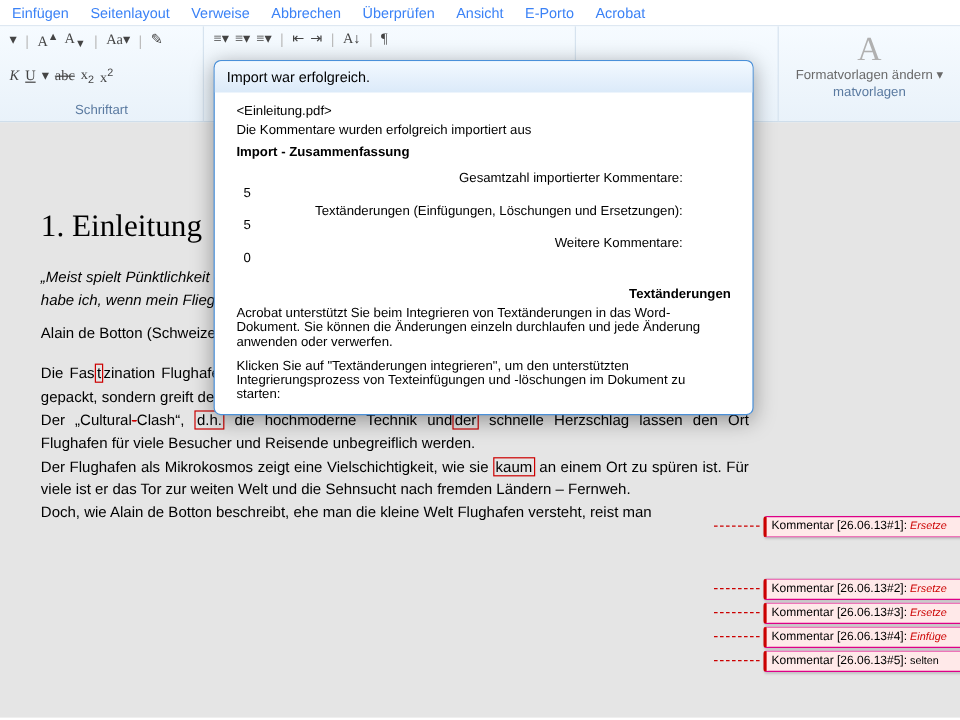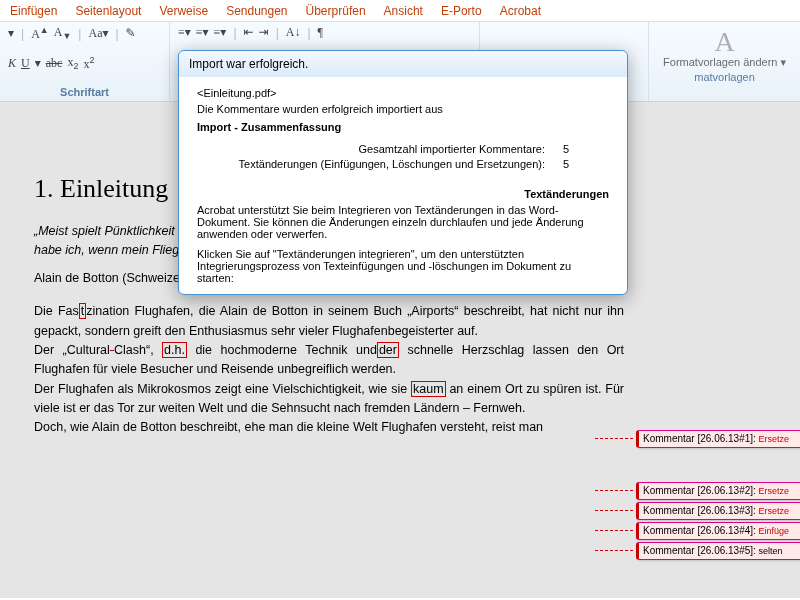--- a/index.html
+++ b/index.html
@@ -1,77 +1,77 @@
 <!DOCTYPE html>
 <html><head>
 <meta charset="utf-8">
 <style>
 * { box-sizing: border-box; margin: 0; padding: 0; font-family: "Segoe UI", Tahoma, sans-serif; }
 html, body { width: 800px; height: 600px; overflow: hidden; background: #fff; }
 
 
-.ribbon-tabs { display: flex; gap: 18px; padding: 4px 10px 3px; background: #fff; font-size: 12px; color: #c2410c; border-bottom: 1px solid #d6e3ef; }
+.ribbon-tabs { display: flex; gap: 18px; padding: 4px 10px 3px; background: #fff; font-size: 12px; color: #3b82f6; border-bottom: 1px solid #d6e3ef; }
 .ribbon-tabs span { cursor: pointer; }
 
 .ribbon-body { background: linear-gradient(#f6fbff, #e9f2fa); border-bottom: 1px solid #c4d6e6; height: 80px; display: flex; position: relative; }
 .ribbon-group { border-right: 1px solid #d6e3ef; padding: 3px 8px 2px; display: flex; flex-direction: column; justify-content: space-between; }
 .ribbon-row { display: flex; align-items: center; gap: 5px; font-size: 12px; color: #555; }
 .ribbon-row .sep { color: #bbb; margin: 0 2px; }
 .mini-btn { font: 12px "Segoe UI"; color: #444; }
 .ital { font-style: italic; }
 .und { text-decoration: underline; }
 .strike { text-decoration: line-through; }
 .sup { font-size: 9px; vertical-align: super; }
 .sub { font-size: 9px; vertical-align: sub; }
-.group-label { text-align: center; font-size: 11px; color: #5a7aa0; padding: 2px 0 1px; font-weight: bold; }
+.group-label { text-align: center; font-size: 11px; color: #5a7aa0; padding: 2px 0 1px; }
 .ribbon-right { margin-left: auto; padding: 6px 14px 2px; text-align: center; font-size: 11px; color: #6a6a6a; border-left: 1px solid #d6e3ef; }
 .big-A { font-size: 28px; color: #b0b0b0; font-family: Georgia, serif; line-height: 1; }
 .ribbon-right .lbl2 { color: #5a7aa0; margin-top: 2px; }
 
 
 .doc-wrap { position: relative; background: #e5e5e5; height: calc(600px - 104px); padding: 24px 0 0 34px; }
 .page { width: 590px; font-family: Verdana, Geneva, sans-serif; }
 .page h1 { font-family: "Times New Roman", serif; font-weight: normal; font-size: 26px; margin: 48px 0 18px; }
 .page p { font-size: 12.5px; line-height: 1.55; color: #000; text-align: justify; margin-bottom: 0; }
 .page p.quote { font-style: italic; }
 .page .sig { font-style: normal; margin-top: 8px; margin-bottom: 14px; }
 
 .mark { border: 1px solid #c00; padding: 0 1px; color: #000; }
-.ins { color: #c00; }
+.ins { color: #c00; font-style: italic; }
 .strk { color: #c00; text-decoration: line-through; }
 
 .conn { position: absolute; border-top: 1.2px dashed #c00; height: 0; }
 
 
 .comments { position: absolute; right: -4px; top: 0; width: 168px; }
 .comment { position: absolute; right: 0; width: 168px; background: #ffe9e9; border: 1px solid #d08; border-left: 3px solid #c00; border-radius: 3px; padding: 2px 4px 2px 4px; font-size: 9px; line-height: 1.2; box-shadow: 1px 1px 2px rgba(0,0,0,.15); white-space: nowrap; overflow: hidden; }
 .comment b { font-weight: normal; font-size: 10px; }
 
 
 .dialog { position: absolute; left: 178px; top: 50px; width: 450px; background: #fff; border: 1px solid #4a90d9; border-radius: 6px; box-shadow: 0 4px 18px rgba(0,0,0,.35); font-size: 11px; color: #000; }
 .dlg-title { background: linear-gradient(#f3f9ff,#dbeaf9); padding: 6px 10px; font-size: 12px; border-radius: 6px 6px 0 0; }
 .dlg-body { padding: 10px 18px 6px 18px; }
 .dlg-body p { margin-bottom: 4px; font-size: 11px; }
 .dlg-body .heading { font-weight: bold; margin-top: 6px; margin-bottom: 10px; }
-.summary-row { display: flex; justify-content: flex-end; gap: 12px; font-size: 11px; margin: 3px 40px 3px 0; }
+.summary-row { display: flex; justify-content: flex-end; font-size: 11px; margin: 3px 40px 3px 0; flex-direction: column; }
 .summary-row .lbl { text-align: right; }
 .summary-row .val { width: 12px; text-align: right; }
 .dlg-sec { font-weight: bold; margin: 18px 0 6px 6px; text-align: right; }
 .dlg-buttons { display: flex; justify-content: center; gap: 12px; padding: 10px 0 12px; }
 .btn { font-size: 11px; padding: 3px 12px; background: linear-gradient(#fdfdfd,#e7e7e7); border: 1px solid #9a9a9a; border-radius: 3px; cursor: pointer; }
 .btn.primary { border: 1px solid #3c7fb1; box-shadow: 0 0 0 1px #bde0ff inset; }
 </style>
 </head>
 <body>
 
 <div class="ribbon-tabs">
   <span>Einfügen</span>
   <span>Seitenlayout</span>
   <span>Verweise</span>
-  <span>Sendungen</span>
+  <span>Abbrechen</span>
   <span>Überprüfen</span>
   <span>Ansicht</span>
   <span>E-Porto</span>
   <span>Acrobat</span>
 </div>
 
 <div class="ribbon-body">
   <div class="ribbon-group" style="width:170px">
     <div class="ribbon-row">
       <span class="mini-btn">▾</span>
@@ -162,18 +162,22 @@
     <p class="heading">Import - Zusammenfassung</p>
 
     <div class="summary-row">
       <span class="lbl">Gesamtzahl importierter Kommentare:</span>
         <span class="val">5</span>
     </div>
     <div class="summary-row">
       <span class="lbl">Textänderungen (Einfügungen, Löschungen und Ersetzungen):</span>
         <span class="val">5</span>
     </div>
+    <div class="summary-row">
+      <span class="lbl">Weitere Kommentare:</span>
+        <span class="val">0</span>
+    </div>
 
     <p class="dlg-sec">Textänderungen</p>
     <p>Acrobat unterstützt Sie beim Integrieren von Textänderungen in das Word-Dokument. Sie können die Änderungen einzeln durchlaufen und jede Änderung anwenden oder verwerfen.</p>
     <p style="margin-top:8px">Klicken Sie auf "Textänderungen integrieren", um den unterstützten Integrierungsprozess von Texteinfügungen und -löschungen im Dokument zu starten:</p>
   </div>
 </div>
 
 </body></html>

